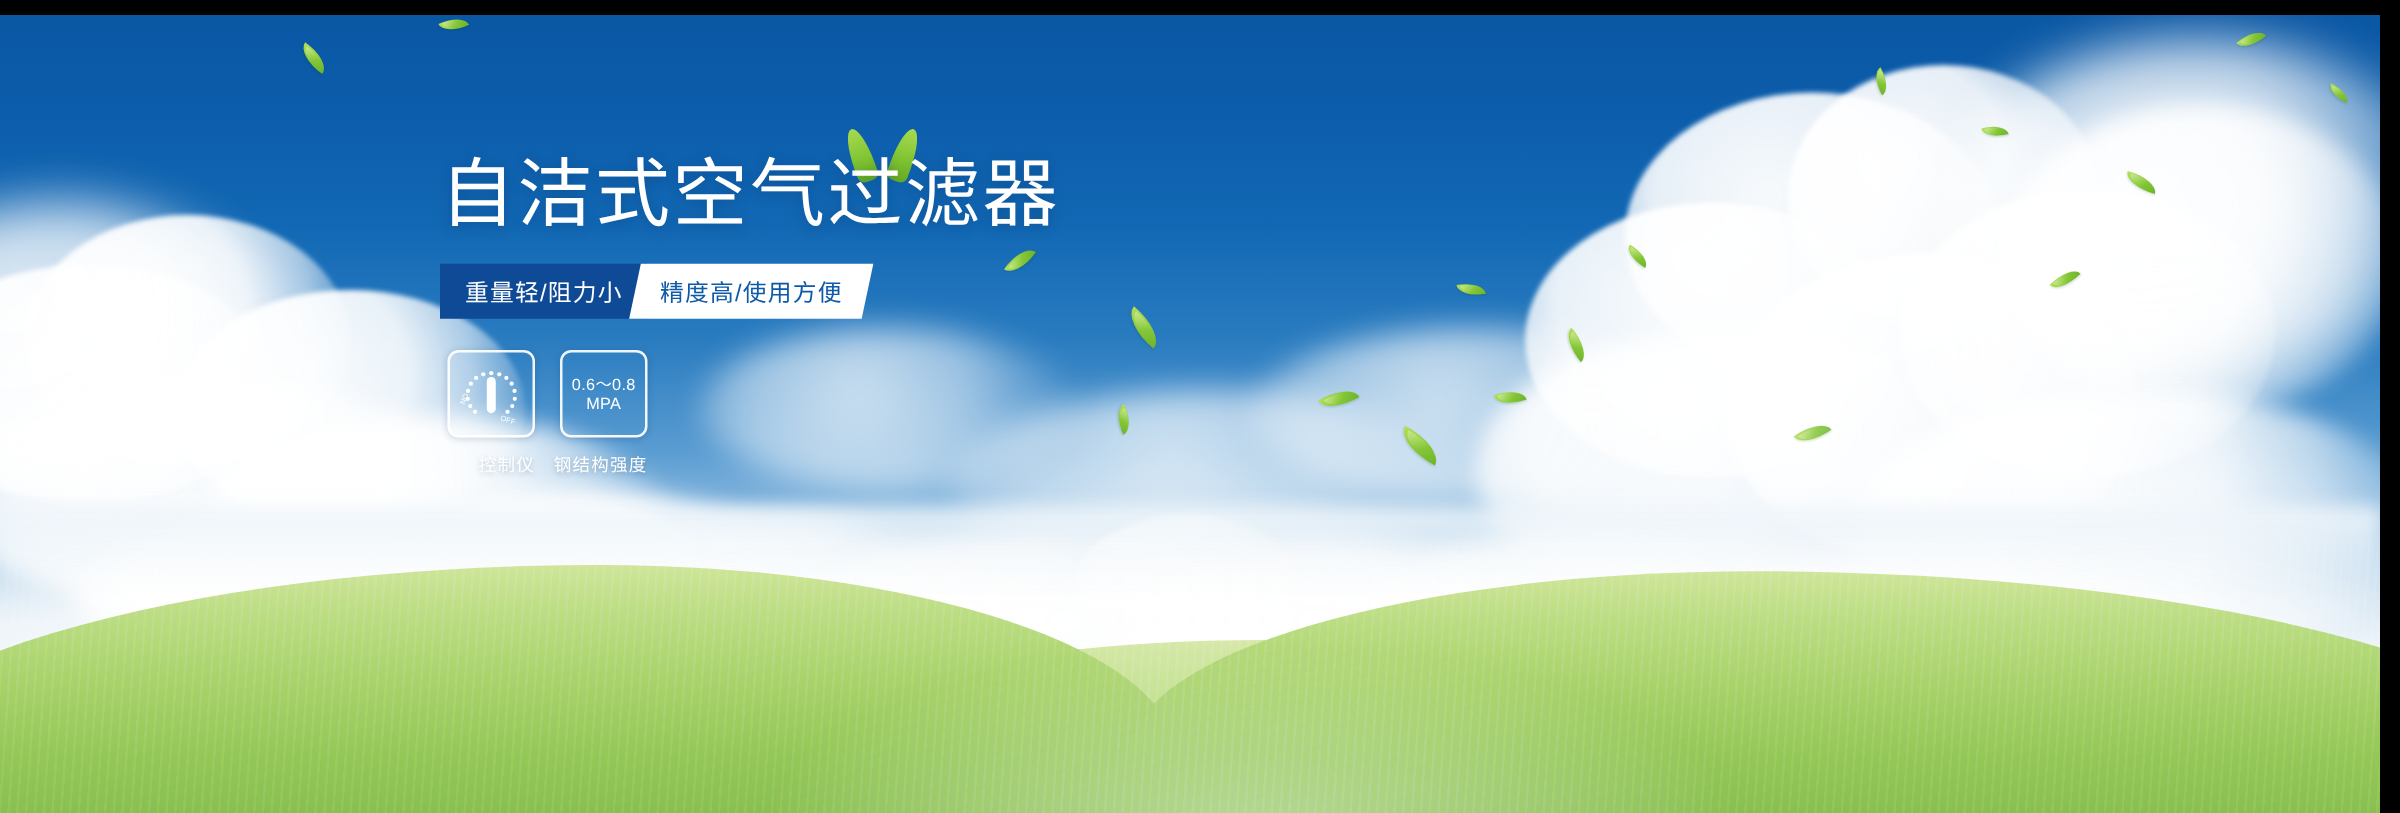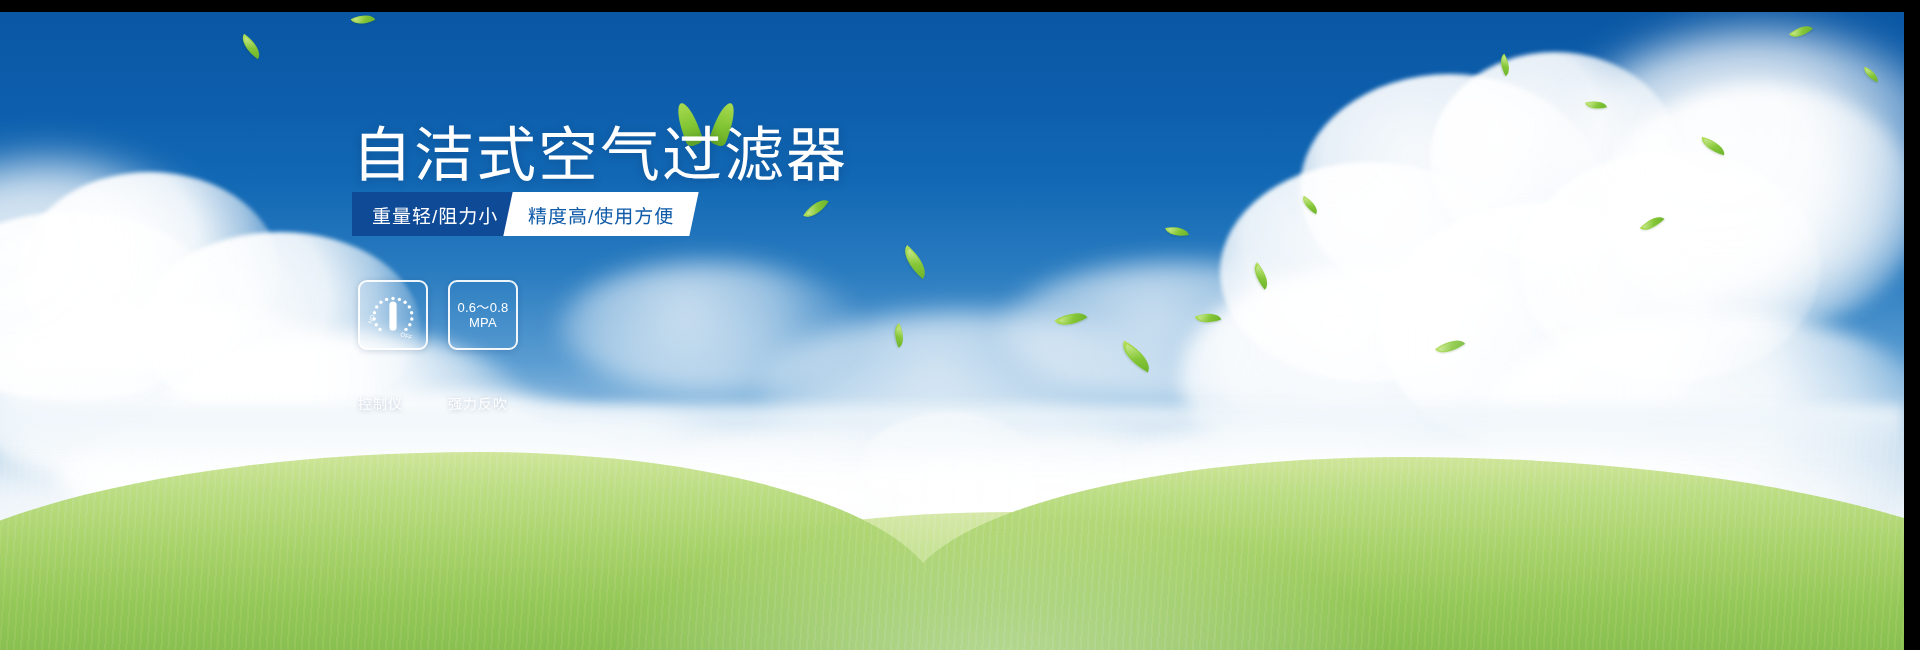--- a/index.html
+++ b/index.html
@@ -126,21 +126,21 @@
     position:absolute;left:352px;top:114px;
     font-size:60px;line-height:1;
     letter-spacing:2px;
     color:#ffffff;
     font-weight:400;
     text-shadow:0 2px 10px rgba(0,40,90,.30);
     white-space:nowrap;
   }
 
   .tagbar{
-    position:absolute;left:352px;top:180px;
+    position:absolute;left:352px;top:199px;
     display:flex;height:44px;
   }
   .tag{
     display:flex;align-items:center;justify-content:center;
     font-size:19px;letter-spacing:1px;white-space:nowrap;
   }
   .tag.dark{
     background:#0e4a96;color:#ffffff;
     padding:0 20px;
   }
@@ -149,21 +149,21 @@
     padding:0 20px;
     transform:skewX(-12deg);
     margin-left:-10px;
   }
   .tag.light span{display:block;transform:skewX(12deg);}
 
   .features{
     position:absolute;left:358px;top:268px;
     display:flex;gap:20px;
   }
-  .feat{width:70px;display:flex;flex-direction:column;align-items:flex-start;gap:32px;}
+  .feat{width:70px;display:flex;flex-direction:column;align-items:flex-end;}
   .feat .card{
     width:70px;height:70px;
     border:2px solid rgba(255,255,255,.92);
     border-radius:9px;
     display:flex;align-items:center;justify-content:center;
     color:#ffffff;text-align:center;
     box-shadow:0 1px 6px rgba(0,40,90,.18);
   }
   .feat .card .txt{
     font-size:13px;line-height:1.18;letter-spacing:.3px;
@@ -294,21 +294,21 @@
         <div class="cap">控制仪</div>
       </div>
 
       <div class="feat">
         <div class="card">
           <div class="txt">
             <div>0.6～0.8</div>
             <div>MPA</div>
           </div>
         </div>
-        <div class="cap">强力反吹</div>
+        <div class="cap">钢结构强度</div>
       </div>
 
 
 
 
     </div>
   </div>
 </div>
 
 </body></html>

